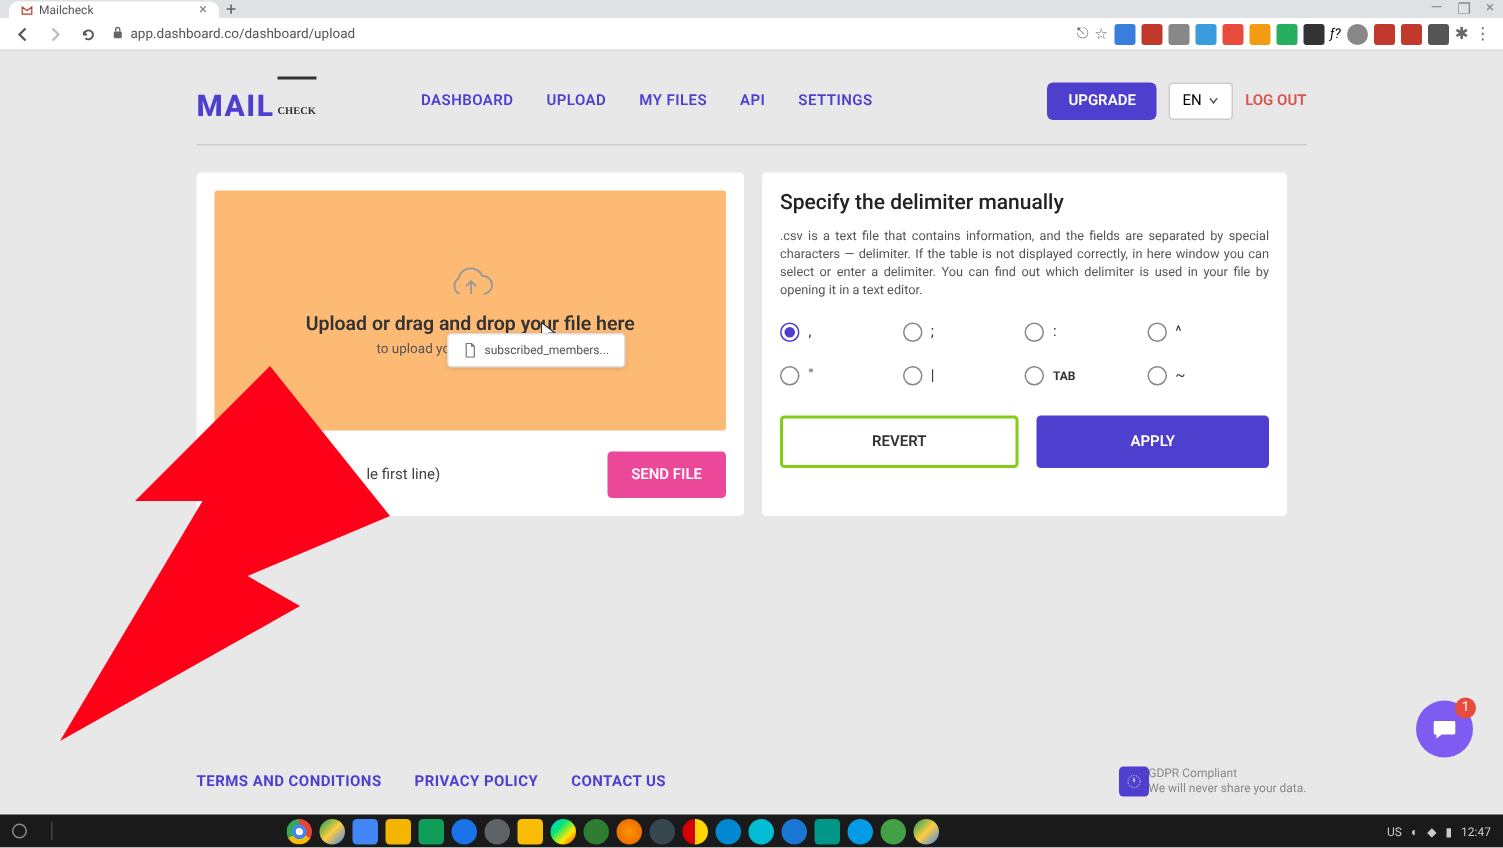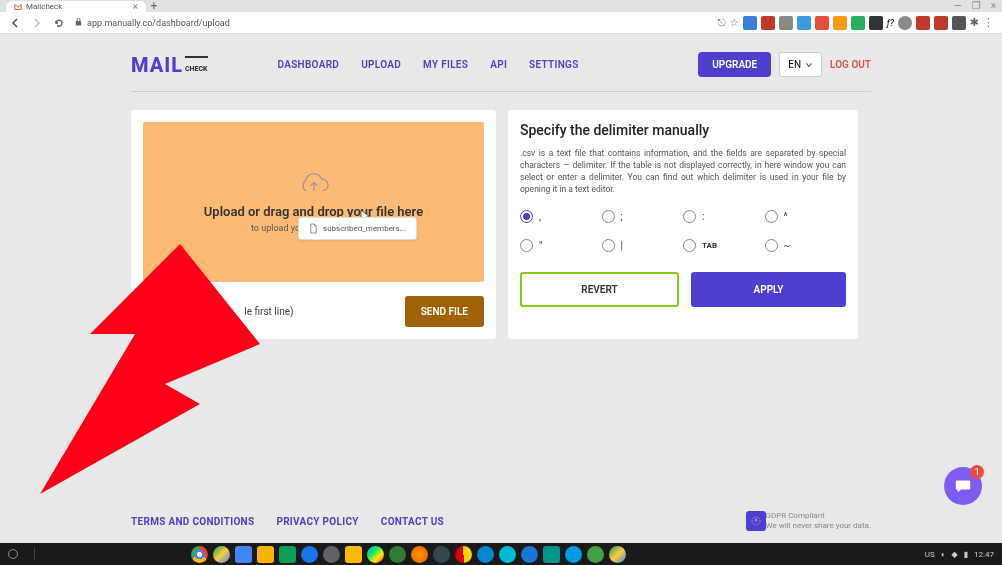--- a/index.html
+++ b/index.html
@@ -21,21 +21,21 @@
 .addrbar .acticon { width: 14px; height: 14px; border-radius: 2px; }
 
 
 .page { background: #e8e8e8; height: calc(100% - 34px - 22px); position: relative; }
 
 .container { width: 740px; margin: 0 auto; }
 
 .topbar { display: flex; align-items: center; padding: 18px 0 14px; }
 .logo { display: flex; align-items: baseline; font-weight: 800; font-size: 20px; }
 .logo .m1 { color: #4e3fce; letter-spacing: 1px; }
-.logo .m2 { font-size: 7px; color: #333; margin-left: 2px; position: relative; top: -1px; border-top: 2px solid #333; padding-top: 7px; }
+.logo .m2 { font-size: 7px; color: #333; margin-left: 2px; position: relative; top: -1px; border-top: 2px solid #333; padding-top: 17px; font-family: Liberation Serif, serif; }
 .navlinks { display: flex; gap: 22px; margin-left: 70px; }
 .navlinks a { font-size: 10px; font-weight: 600; color: #4e3fce; text-decoration: none; letter-spacing: 0.3px; }
 .topright { margin-left: auto; display: flex; align-items: center; gap: 8px; }
 .upgrade-btn { background: #4e3fce; color: #fff; border: none; border-radius: 4px; padding: 7px 14px; font-size: 10px; font-weight: 600; cursor: pointer; }
 .lang-sel { border: 1px solid #ccc; border-radius: 3px; padding: 6px 8px; font-size: 10px; background: #fff; display: flex; align-items: center; gap: 4px; cursor: pointer; }
 .logout { color: #d9534f; font-size: 10px; font-weight: 600; text-decoration: none; }
 
 .divider-line { height: 1px; background: #ccc; margin-bottom: 18px; }
 
 .panels { display: flex; gap: 12px; }
@@ -45,21 +45,21 @@
 
 .dropzone { background: #fdba74; border-radius: 2px; height: 160px; display: flex; flex-direction: column; align-items: center; justify-content: center; position: relative; }
 .cloud-icon { color: #999; margin-bottom: 6px; }
 .drop-title { font-size: 13px; font-weight: 600; color: #333; margin-bottom: 4px; }
 .drop-sub { font-size: 9px; color: #555; }
 .cursor-ico { position: absolute; top: 87px; left: 215px; }
 .filechip { position: absolute; top: 95px; left: 155px; background: #fff; border: 1px solid #ddd; border-radius: 3px; padding: 5px 10px; font-size: 8px; color: #555; display: flex; align-items: center; gap: 5px; box-shadow: 0 1px 3px rgba(0,0,0,0.1); }
 
 .left-bottom { display: flex; align-items: center; margin-top: 14px; gap: 10px; }
 .firstline { font-size: 10px; color: #444; flex: 1; text-align: center; }
-.sendfile-btn { background: #a16207; color: #fff; border: none; border-radius: 3px; padding: 10px 16px; font-size: 10px; font-weight: 600; cursor: pointer; }
+.sendfile-btn { background: #ec4899; color: #fff; border: none; border-radius: 3px; padding: 10px 16px; font-size: 10px; font-weight: 600; cursor: pointer; }
 
 .panel-right h3 { font-size: 14px; font-weight: 500; color: #222; margin-bottom: 10px; }
 .panel-right p { font-size: 8.5px; color: #555; line-height: 1.4; text-align: justify; margin-bottom: 14px; }
 .delims { display: grid; grid-template-columns: repeat(4, 1fr); row-gap: 16px; margin-bottom: 20px; }
 .delim-opt { display: flex; align-items: center; gap: 6px; font-size: 10px; color: #333; cursor: pointer; }
 .radio-o { width: 13px; height: 13px; border: 1.5px solid #888; border-radius: 50%; display: inline-flex; align-items: center; justify-content: center; }
 .radio-o.sel { border-color: #4e3fce; }
 .radio-o.sel::after { content: ""; width: 7px; height: 7px; background: #4e3fce; border-radius: 50%; }
 .delim-btns { display: flex; gap: 12px; }
 .revert-btn { flex: 1; background: #fff; border: 2px solid #84cc16; color: #333; border-radius: 3px; padding: 10px; font-size: 10px; font-weight: 600; cursor: pointer; }
@@ -122,21 +122,21 @@
       <svg width="12" height="12" viewBox="0 0 12 12">
         <path d="M3 6 A3 3 0 1 1 4 8.5" fill="none" stroke="#555" stroke-width="1.3"></path>
         <path d="M3 4 L3 6 L5 6" fill="none" stroke="#555" stroke-width="1.3"></path>
       </svg>
     </div>
   <div class="urlwrap">
     <span class="lock-icon"><svg width="9" height="9" viewBox="0 0 10 10">
           <rect x="2" y="4.5" width="6" height="5" rx="1" fill="#666"></rect>
           <path d="M3.5 4.5 V3 A1.5 1.5 0 0 1 6.5 3 V4.5" fill="none" stroke="#666" stroke-width="1"></path>
         </svg></span>
-    <span>app.manually.co/dashboard/upload</span>
+    <span>app.dashboard.co/dashboard/upload</span>
   </div>
   <div class="actions">
     <span style="color:#666;font-size:10px">⎋</span>
     <span style="color:#666;font-size:10px">☆</span>
     <span class="acticon" style="background:#3b7ddd"></span>
     <span class="acticon" style="background:#c0392b"></span>
     <span class="acticon" style="background:#888"></span>
     <span class="acticon" style="background:#3a9cdc"></span>
     <span class="acticon" style="background:#e74c3c"></span>
     <span class="acticon" style="background:#f39c12"></span>

